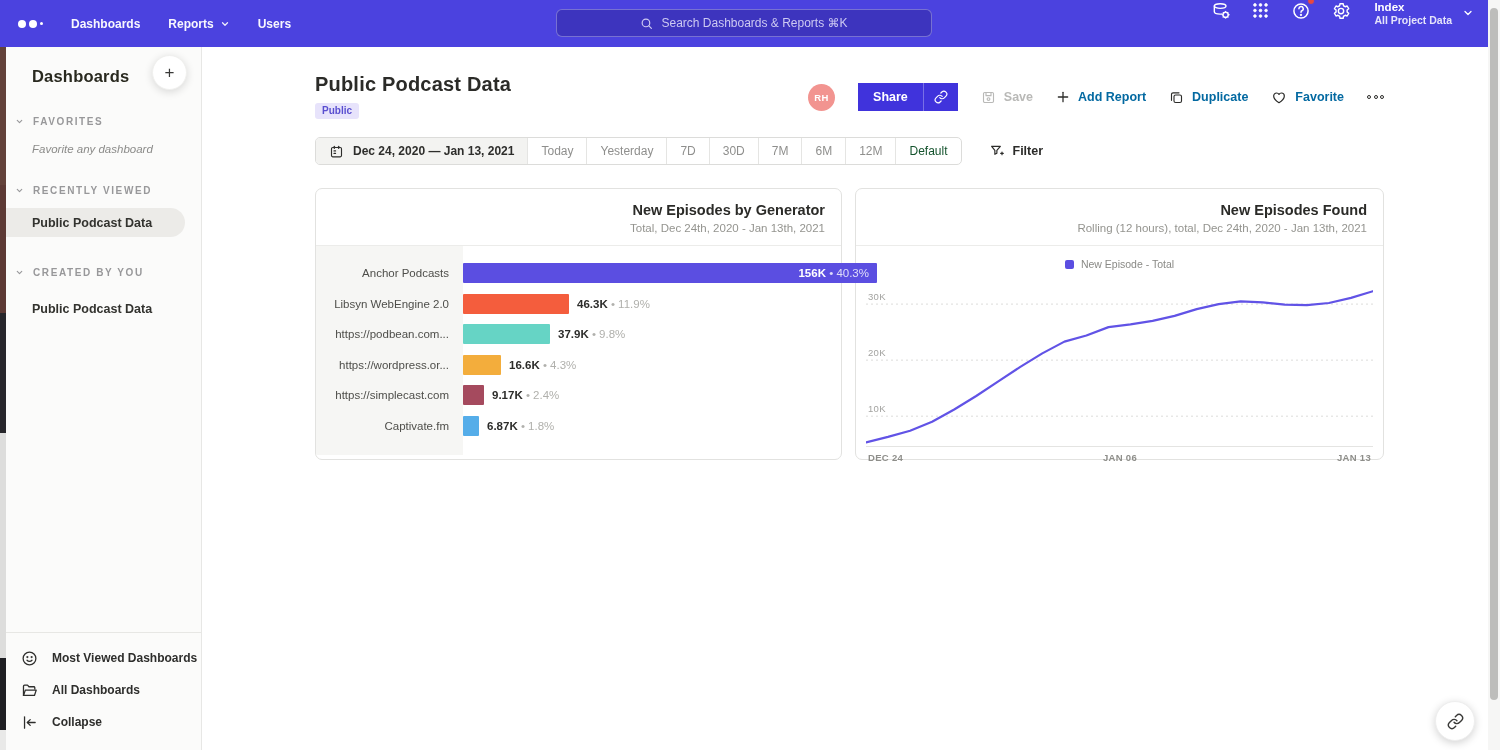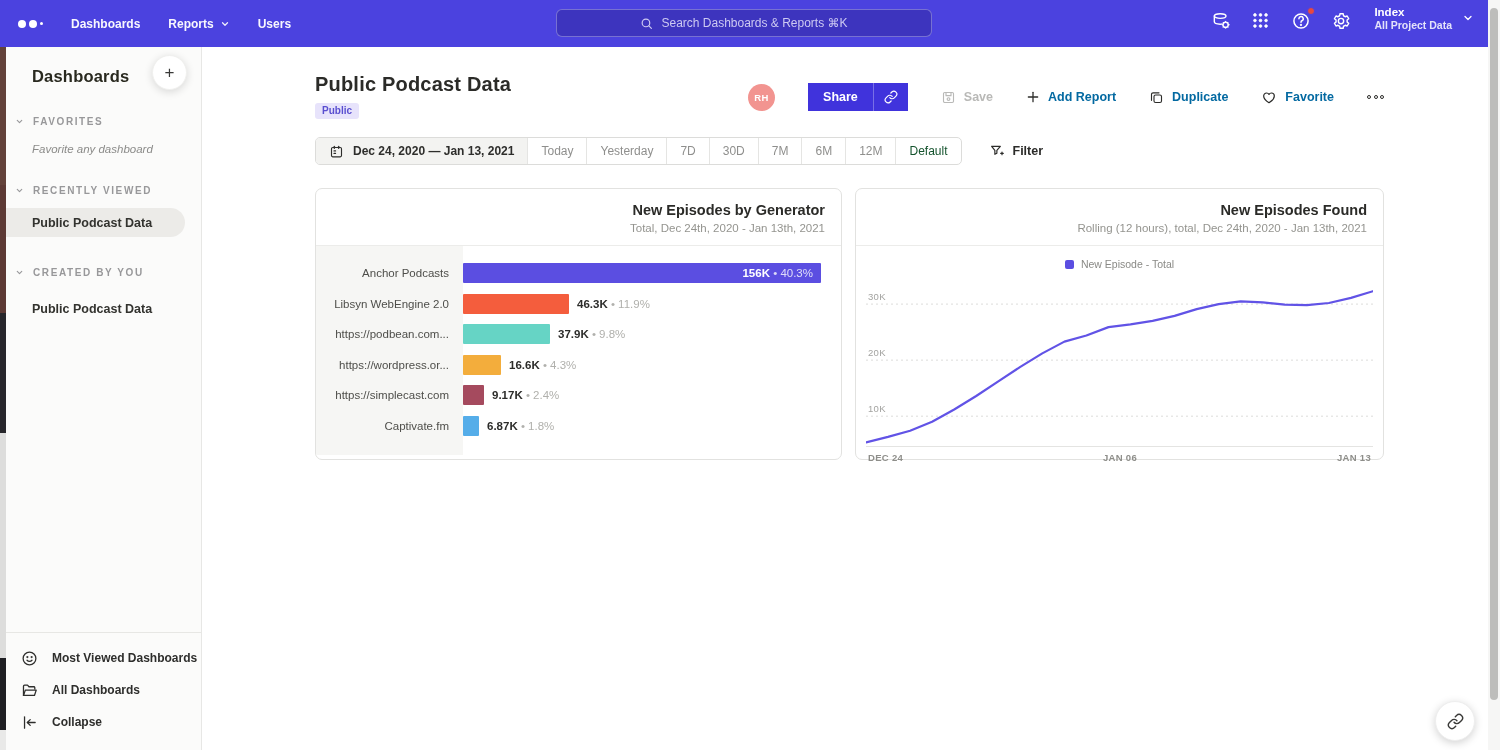--- a/index.html
+++ b/index.html
@@ -17,21 +17,21 @@
   .logo-dots i:nth-child(3){ width:3px; height:3px; }
   .nav-item { color:rgba(255,255,255,.96); font-size:12px; font-weight:700;
               display:flex; align-items:center; gap:6px; cursor:pointer; }
   .nav-item svg { opacity:.9; }
   .nav-search { position:absolute; left:50%; top:9px; transform:translateX(-50%);
                 width:376px; height:28px; background:rgba(20,10,90,.25);
                 border:1px solid rgba(255,255,255,.30); border-radius:6px;
                 display:flex; align-items:center; justify-content:center; gap:8px;
                 color:#cdc9f2; font-size:12px; cursor:text; }
   .nav-right { position:absolute; right:14px; top:0; height:31px;
-               display:flex; align-items:flex-end; gap:19px; color:#fff; }
+               display:flex; align-items:flex-start; gap:19px; color:#fff; }
   .nav-ic { position:relative; width:21px; height:21px; display:flex;
             align-items:center; justify-content:center; cursor:pointer; }
   .nav-ic svg { stroke:#fff; }
   .nav-badge { position:absolute; top:-3px; right:-4px; width:8px; height:8px;
                border-radius:50%; background:#e8483f; border:1.5px solid #4b42df; }
   .project-switcher { display:flex; align-items:center; gap:10px; cursor:pointer; margin-left:4px; }
   .project-name { font-size:11.5px; font-weight:700; line-height:1.25; }
   .project-sub { font-size:10.5px; font-weight:700; color:rgba(255,255,255,.85); }
 
   
@@ -64,21 +64,21 @@
   .edge-strip { position:absolute; left:0; top:47px; width:6px; bottom:0; z-index:40; }
   .edge-strip div { width:6px; }
 
   
   .main { position:absolute; left:202px; top:47px; right:0; bottom:0; background:#fff; }
   .content { padding:26px 116px 0 113px; }
   .page-head { display:flex; justify-content:space-between; align-items:flex-start; }
   .page-title { font-size:20px; font-weight:700; color:#2b2b28; letter-spacing:.2px; }
   .page-badge { display:inline-block; margin-top:7px; padding:2px 7px 3px; border-radius:3px;
                 background:#e7e3fb; color:#5a4fd0; font-size:10px; font-weight:700; }
-  .actions { display:flex; align-items:center; gap:33px; margin-top:10px;justify-content:center; }
+  .actions { display:flex; align-items:center; gap:23px; margin-top:10px;justify-content:center; }
   .avatar { width:27px; height:27px; border-radius:50%; background:#f29490; color:#fff;
             font-size:9.5px; font-weight:700; display:flex; align-items:center;
             justify-content:center; letter-spacing:.5px; cursor:pointer; }
   .share-group { display:flex; border-radius:0; overflow:hidden; cursor:pointer; }
   .share-main { background:#4033dc; color:#fff; font-size:12.5px; font-weight:700;
                 padding:7px 15px; }
   .share-link { background:#4033dc; padding:7px 10px; border-left:1px solid rgba(255,255,255,.3);
                 display:flex; align-items:center; }
   .act-btn { display:flex; align-items:center; gap:8px; font-size:12.5px; font-weight:700;
              color:#0369a1; cursor:pointer; white-space:nowrap; }
@@ -392,21 +392,21 @@
         <div class="card-head">
           <div class="card-title">New Episodes by Generator</div>
           <div class="card-sub">Total, Dec 24th, 2020 - Jan 13th, 2021</div>
         </div>
         <div class="bar-body">
           <div class="bar-labelcol"></div>
           <div id="bar-rows">
               <div class="bar-row">
                 <div class="bar-rowlabel">Anchor Podcasts</div>
                 <div class="bar-track">
-                  <div class="bar-fill" style="width: 358px; background: rgb(91, 78, 225); text-decoration: underline;">
+                  <div class="bar-fill" style="width: 414px; background: rgb(91, 78, 225); text-decoration: underline;">
                     <span class="bar-inlabel"><b>156K</b><span class="pct"> • 40.3%</span></span>
                   </div>
                 </div>
               </div>
               <div class="bar-row">
                 <div class="bar-rowlabel">Libsyn WebEngine 2.0</div>
                 <div class="bar-track">
                   <div class="bar-fill" style="width: 106px; background: rgb(244, 93, 61);"></div>
                   <span class="bar-out"><b>46.3K</b><span class="pct"> • 11.9%</span></span>
                 </div>

